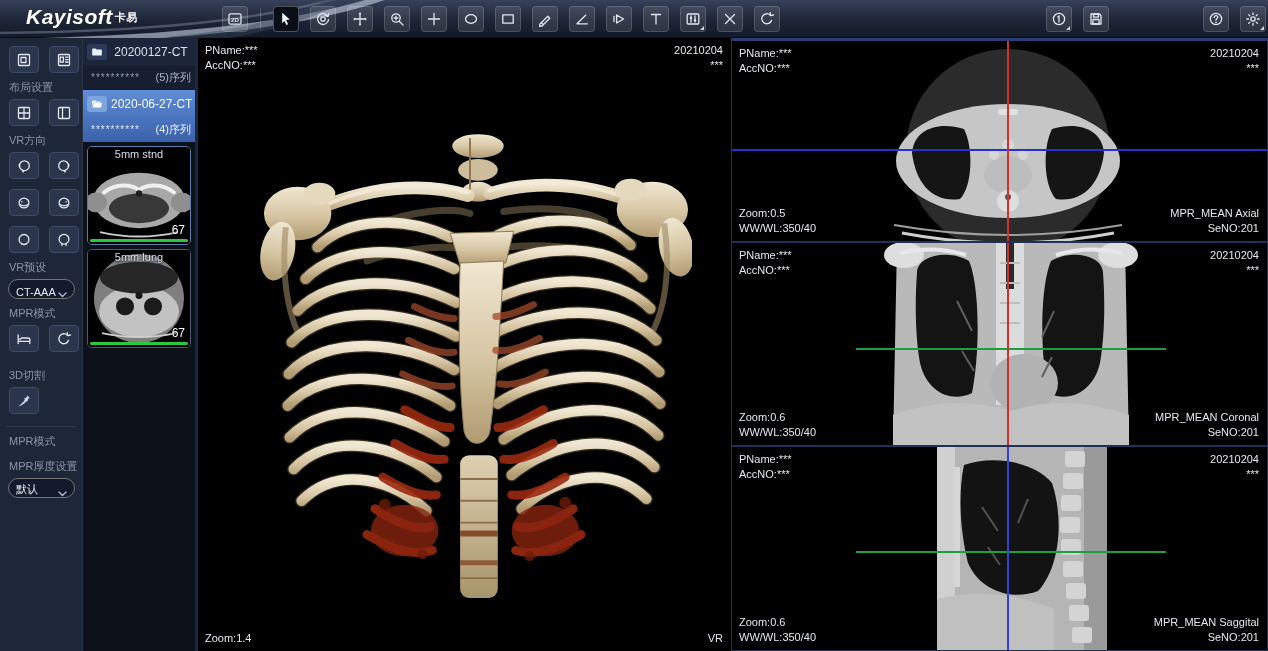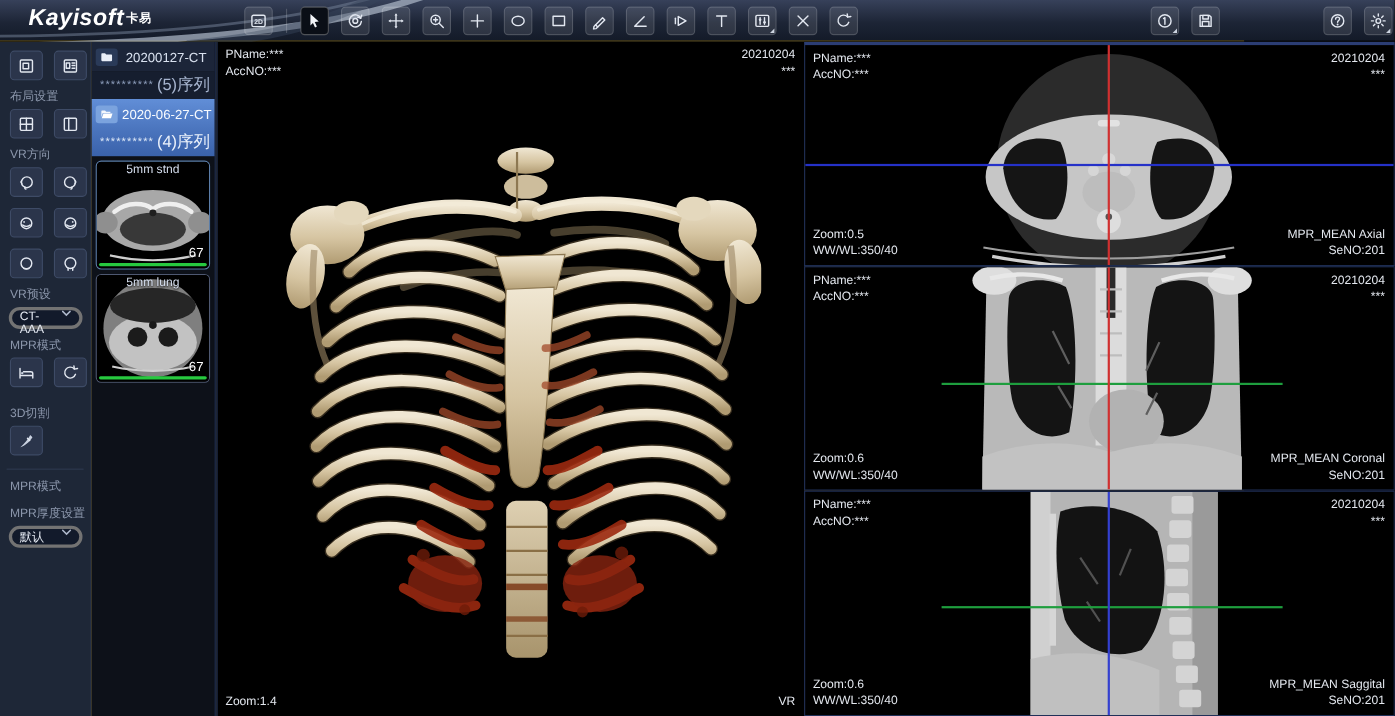--- a/index.html
+++ b/index.html
@@ -1,18 +1,18 @@
 <!DOCTYPE html>
 <html><head>
 <meta charset="utf-8">
 <style>
   * { margin:0; padding:0; box-sizing:border-box; }
   html,body { width:1268px; height:651px; overflow:hidden; background:#000;
     font-family:"Liberation Sans", sans-serif; }
-  .app { position:relative; width:1131px; height:651px; background:#eab308; }
+  .app { position:relative; width:1131px; height:651px; background:#0369a1; }
 
   
   .hdr { position:absolute; left:0; top:0; width:1268px; height:38px; z-index:6;
     background:linear-gradient(180deg,#37415a 0%,#1d2536 55%,#131a28 100%);
     border-bottom:1px solid #090d15; }
   .swoosh { position:absolute; left:0; top:0; width:430px; height:38px; z-index:1; pointer-events:none; }
   .logo { position:absolute; left:26px; top:5px; z-index:2; color:#fff; font-size:21px;
     font-weight:bold; font-style:italic; letter-spacing:.5px; }
   .logo .sfx { font-size:11px; font-style:normal; margin-left:2px; vertical-align:3px; }
   .tools { position:absolute; left:222px; top:6px; display:flex; gap:11px; align-items:center; z-index:3; }
@@ -29,22 +29,22 @@
   .s { stroke:#e2e7f0; stroke-width:1.3; fill:none; stroke-linecap:round; stroke-linejoin:round; }
 
   
   .sidebar { position:absolute; left:0; top:38px; width:83px; height:613px; z-index:5;
     background:#1e2737; border-right:1px solid #2a3347; }
   .sec-label { color:#8b96ab; font-size:11px; margin:7px 0 4px 9px; white-space:nowrap; }
   .bgrid { display:flex; flex-wrap:wrap; gap:10px; padding-left:9px; width:83px; }
   .sbtn { width:30px; height:27px; border-radius:4px; background:#2b354b; border:1px solid #3e4b66;
     display:flex; align-items:center; justify-content:center; cursor:pointer; }
   .sbtn svg { width:16px; height:16px; }
-  .dropdown { width:67px; height:20px; margin:3px 0 0 8px; border:3px solid #737373; border-radius:10px;
-    background:#121a2b; color:#e4e9f2; font-size:11px; display:flex; align-items:flex-start;
+  .dropdown { width:67px; height:20px; margin:3px 0 0 8px; border:1px solid #737373; border-radius:10px;
+    background:#121a2b; color:#e4e9f2; font-size:11px; display:flex; align-items:flex-end;
     justify-content:space-between; padding:0 7px; cursor:pointer; }
   .radio-row { display:flex; align-items:center; gap:8px; margin:6px 0 0 11px; color:#edf1f7;
     font-size:12px; cursor:pointer; }
   .radio { width:13px; height:13px; border-radius:50%; background:#fff; flex:none; position:relative; }
   .radio.on { border:1.5px solid #4a90e2; }
   .radio.on::after { content:""; position:absolute; left:2px; top:2px; width:6px; height:6px;
     border-radius:50%; background:#3f87e0; }
   .sdivider { height:1px; background:#2d394f; margin:12px 6px 0 6px; }
 
   
@@ -56,21 +56,21 @@
   .study.unsel .r1 { background:#1c2539; } .study.unsel .r2 { background:#161e2f; }
   .study.sel { background:linear-gradient(180deg,#618ed7 0%,#4a74bd 55%,#3a62ab 100%); }
   .folder { width:20px; height:16px; border-radius:3px; display:flex; align-items:center;
     justify-content:center; margin-right:4px; flex:none; }
   .study.unsel .folder { background:#2a3a58; } .study.sel .folder { background:#7ba3de; }
   .folder svg { width:12px; height:12px; }
   .study .title { flex:1; text-align:center; font-size:12px; color:#d9e1ef; white-space:nowrap; }
   .study.sel .title { color:#f7fafe; }
   .study .mask { font-size:10px; color:#8c9cba; letter-spacing:1px; }
   .study.sel .mask { color:#dde8f7; }
-  .study .cnt { font-size:15px; color:#a7b5cf; }
+  .study .cnt { font-size:11px; color:#a7b5cf; }
   .study.sel .cnt { color:#eaf1fb; }
   .thumb { position:relative; width:104px; height:99px; margin:4px auto 0 auto; background:#000;
     border:1px solid #4e5871; border-radius:5px; cursor:pointer; overflow:hidden; }
   .thumb.hl  { border-color:#5b7da8; }
   .thumb.hl2 { border-color:#4f82d8; }
   .timg { position:absolute; inset:0; width:100%; height:100%; }
   .tlabel { position:absolute; top:1px; left:0; right:0; text-align:center; font-size:11px;
     color:#d5deee; z-index:2; text-shadow:0 1px 2px #000; }
   .tcount { position:absolute; right:5px; bottom:7px; font-size:12px; color:#fff; z-index:2;
     text-shadow:0 1px 2px #000; }

